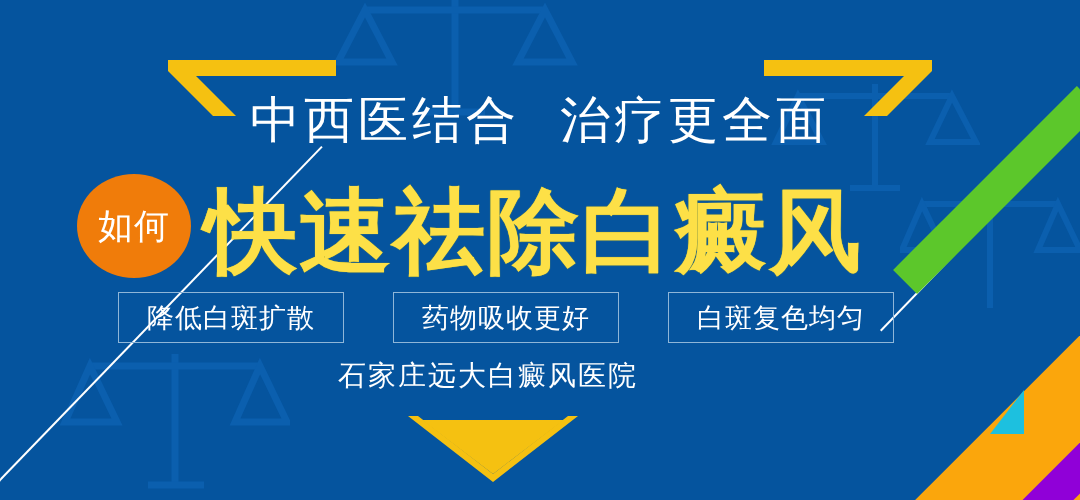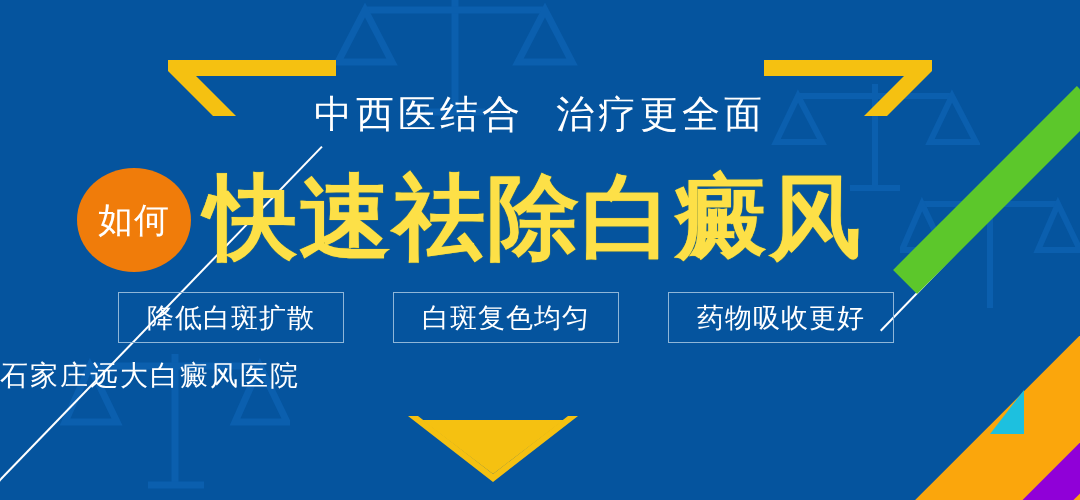--- a/index.html
+++ b/index.html
@@ -48,35 +48,35 @@
   .chevron svg { display: block; }
 
   
   .subtitle {
     position: absolute;
     left: 0;
     top: 95px;
     width: 1080px;
     text-align: center;
     color: #ffffff;
-    font-size: 38px;
+    font-size: 50px;
     letter-spacing: 4px;
     line-height: 1;
     white-space: pre;
     z-index: 20;
   }
 
   .headline-row {
     position: absolute;
     left: 0;
     top: 158px;
     width: 940px;
     height: 120px;
     display: flex;
-    align-items: center;
+    align-items: flex-end;
     justify-content: center;
     z-index: 20;
   }
 
   .badge {
     width: 114px;
     height: 104px;
     border-radius: 50%;
     background: #f07c0a;
     display: flex;
@@ -127,21 +127,21 @@
     line-height: 1.15;
     white-space: pre;
     background: transparent;
   }
 
   .hospital {
     position: absolute;
     left: 0;
     top: 362px;
     width: 1080px;
-    text-align: left;
+    text-align: center;
     color: #ffffff;
     font-size: 28px;
     letter-spacing: 2px;
     line-height: 1;
     white-space: pre;
     z-index: 20;
     padding-right: 104px;
     box-sizing: border-box;
   }
 </style>
@@ -231,19 +231,19 @@
 
   <div class="headline-row">
     <div class="badge">
       <span class="badge-line">如何</span>
     </div>
     <div class="headline">快速祛除白癜风</div>
   </div>
 
   <div class="features">
     <div class="feature-box">降低白斑扩散</div>
+    <div class="feature-box">药物吸收更好</div>
     <div class="feature-box">白斑复色均匀</div>
-    <div class="feature-box">药物吸收更好</div>
   </div>
 
   <div class="hospital">石家庄远大白癜风医院</div>
 
 </div>
 
 </body></html>

